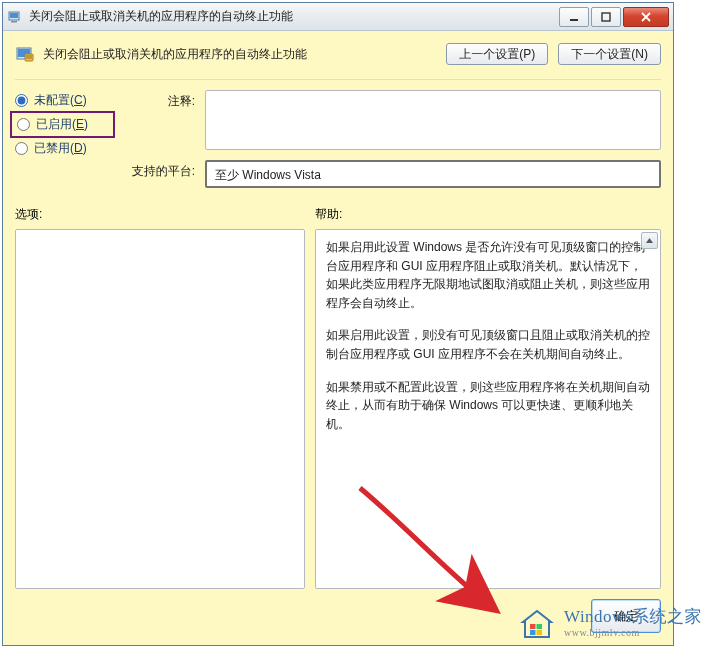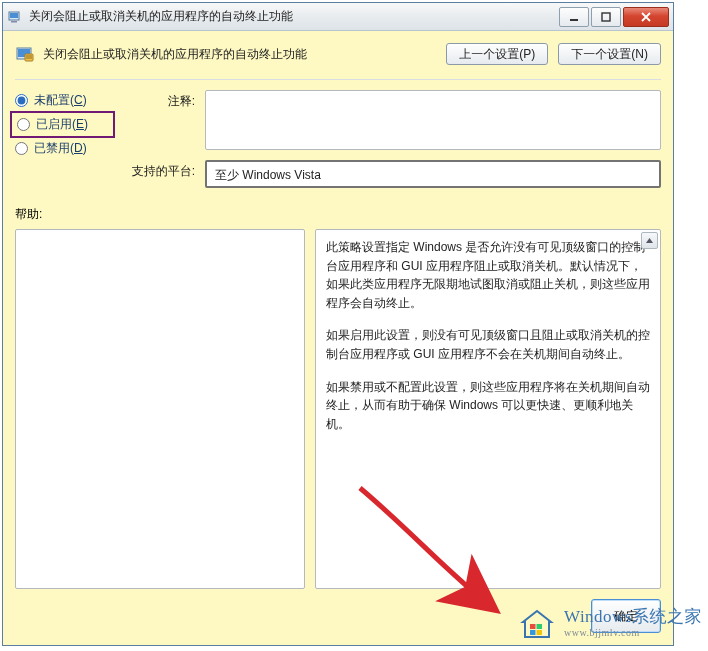--- a/index.html
+++ b/index.html
@@ -245,32 +245,33 @@
           <textarea class="comment-box" style=""></textarea>
         </div>
         <div class="field-row">
           <div class="field-label">支持的平台:</div>
           <div class="platform-box">至少 Windows Vista</div>
         </div>
       </div>
     </div>
 
     <div class="mid-labels">
+      <div class="lbl-options">选项:</div>
       <div>帮助:</div>
     </div>
 
     <div class="panes">
       <div class="pane options"></div>
       <div class="pane help">
         <div class="help-scroll-caret">
           <svg width="9" height="9" viewBox="0 0 9 9">
               <path d="M4.5 2 L8 7 L1 7 Z" fill="#556"></path>
             </svg>
         </div>
-        <p class="help-p">此策略设置指定 Windows 是否允许没有可见顶级窗口的控制台应用程序和 GUI 应用程序阻止或取消关机。默认情况下，如果此类应用程序无限期地试图取消或阻止关机，则这些应用程序会自动终止。</p>
+        <p class="help-p">如果启用此设置 Windows 是否允许没有可见顶级窗口的控制台应用程序和 GUI 应用程序阻止或取消关机。默认情况下，如果此类应用程序无限期地试图取消或阻止关机，则这些应用程序会自动终止。</p>
         <p class="help-p">如果启用此设置，则没有可见顶级窗口且阻止或取消关机的控制台应用程序或 GUI 应用程序不会在关机期间自动终止。</p>
         <p class="help-p">如果禁用或不配置此设置，则这些应用程序将在关机期间自动终止，从而有助于确保 Windows 可以更快速、更顺利地关机。</p>
       </div>
     </div>
 
     <div class="footer">
       <button class="btn ok">
           <span>确定</span>
         </button>
     </div>

